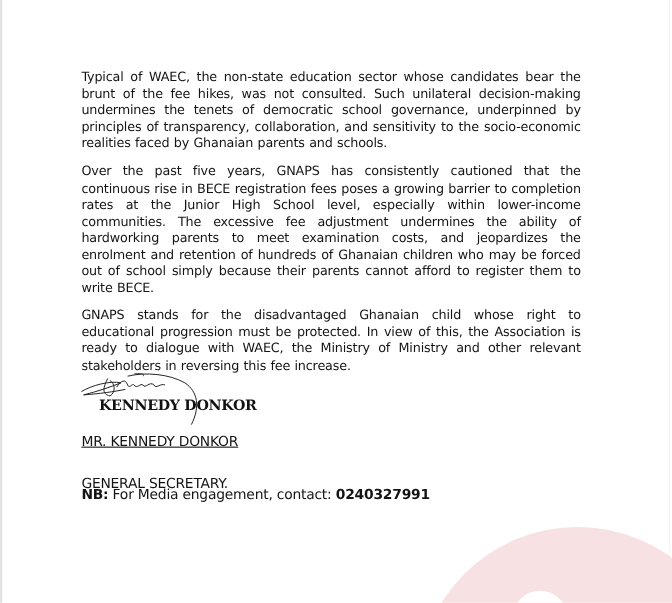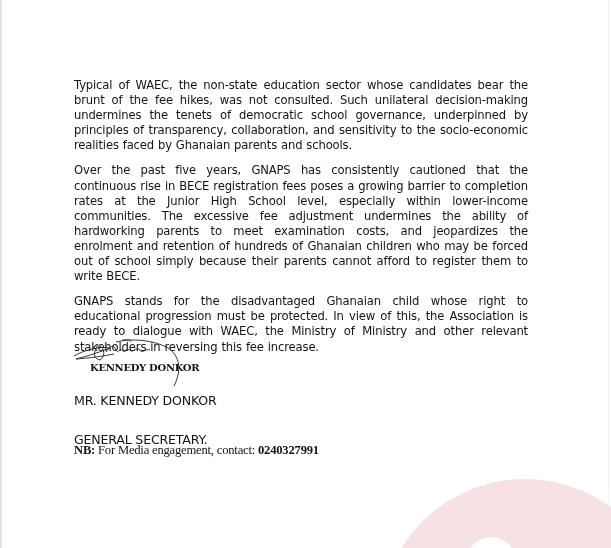--- a/index.html
+++ b/index.html
@@ -43,21 +43,20 @@
     width: 50px;
     height: 50px;
     border-radius: 50%;
     background: #ffffff;
   }
   .content {
     position: absolute;
     left: 74px;
     top: 63px;
     width: 454px;
-    margin-top: 15px;
   }
   .para {
     margin: 0 0 10px 0;
     font-size: 11.6px;
     line-height: 15.1px;
     text-align: justify;
     letter-spacing: -0.15px;
     word-spacing: 0.4px;
   }
   .para b { font-weight: normal; }
@@ -66,37 +65,37 @@
     left: 70px;
     top: 336px;
     width: 120px;
     height: 54px;
   }
   .sig-name {
     position: absolute;
     left: 20px;
     top: 26px;
     font-family: "DejaVu Serif", serif;
-    font-size: 10px;
+    font-size: 13px;
     font-weight: bold;
     letter-spacing: -0.3px;
     color: #111;
     white-space: nowrap;
   }
   .sign-line {
     position: absolute;
     left: 74px;
     font-size: 12.6px;
     line-height: 16px;
     white-space: nowrap;
     letter-spacing: -0.2px;
   }
-  .l1 { top: 393px; }
+  .l1 { top: 393px; text-decoration: underline; }
   .l2 { top: 432px; text-align: right; }
-  .l3 { top: 442px; font-family: Liberation Serif, serif; }
+  .l3 { top: 442px; }
   .sign-line b { font-weight: bold; }
 </style>
 </head>
 <body>
 
 <div class="left-edge"></div>
 <div class="right-edge"></div>
 
 <div class="watermark"></div>
 <div class="watermark-hole"></div>

